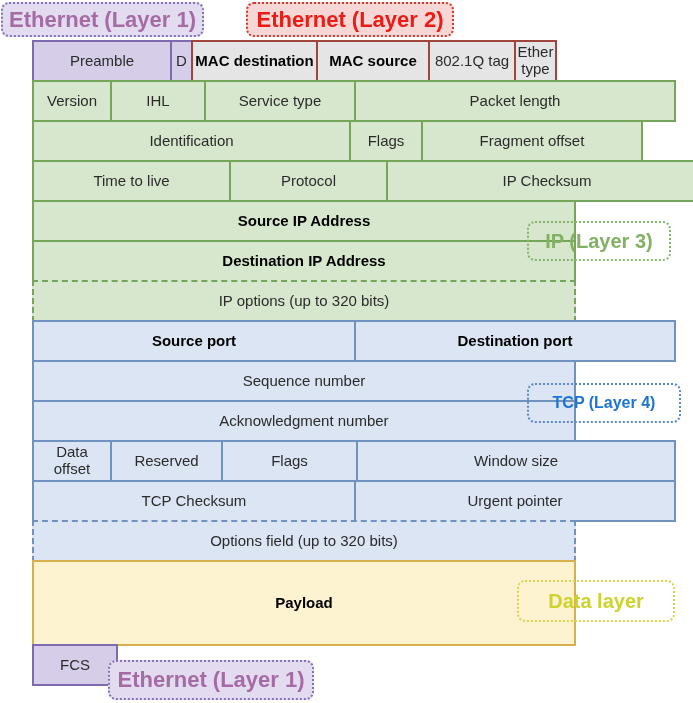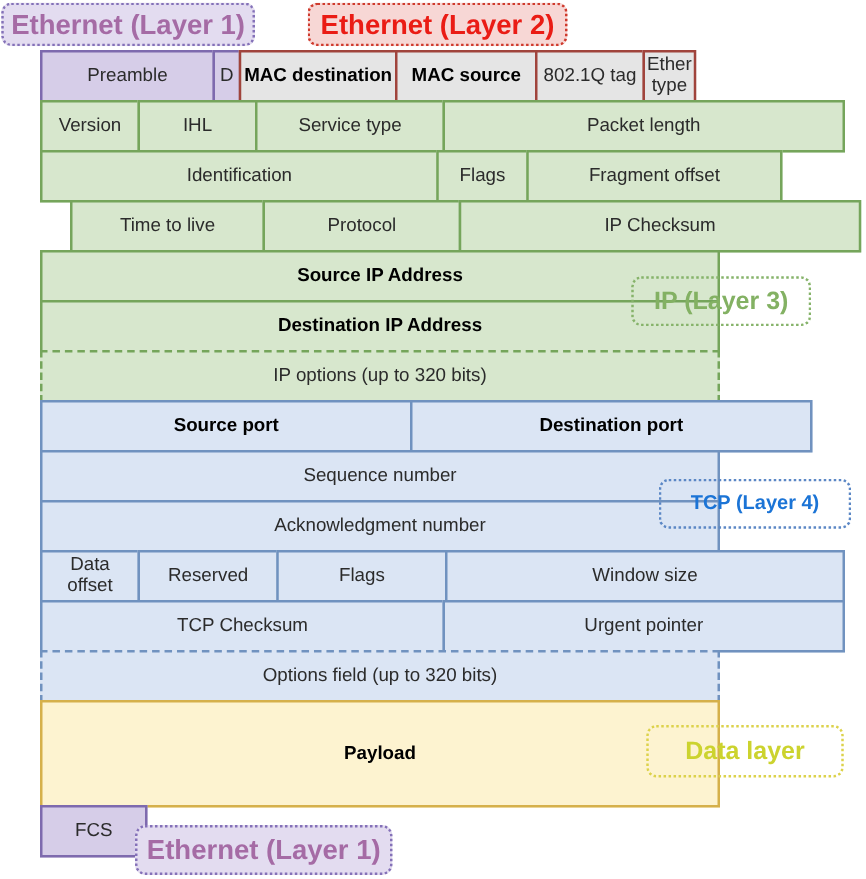--- a/index.html
+++ b/index.html
@@ -23,41 +23,41 @@
   .red{background:#e5e5e5;border-color:#a0443c;}
   .green{background:#d7e7cd;border-color:#75a55b;}
   .blue{background:#dbe5f4;border-color:#7092bf;}
   .yellow{background:#fdf3d0;border-color:#d5b04b;}
   .dashed{border-style:dashed;}
   
   .w-preamble{width:140px;} .w-sfd{width:23px;} .w-macd{width:127px;}
   .w-macs{width:114px;} .w-dot1q{width:88px;} .w-ether{width:43px;}
   
   .w-version{width:80px;} .w-ihl{width:96px;} .w-service{width:152px;} .w-packet{width:322px;}
-  .w-ident{width:319px;} .w-ipflags{width:74px;} .w-frag{width:205px;}
-  .w-ttl{width:156px;margin-left:24px;} .w-proto{width:159px;} .w-ipsum{width:322px;}
+  .w-ident{width:319px;} .w-ipflags{width:74px;} .w-frag{width:222px;}
+  .w-ttl{width:199px;} .w-proto{width:159px;} .w-ipsum{width:322px;}
   .w-full{width:544px;}
   
-  .w-sport{width:298px;} .w-dport{width:322px;}
+  .w-sport{width:324px;} .w-dport{width:322px;}
   .w-doff{width:80px;} .w-resv{width:113px;} .w-tflags{width:137px;} .w-wind{width:320px;text-align:center;}
   .w-tsum{width:324px;} .w-urg{width:322px;}
   
   .row-payload{height:86px;}
   .row-fcs{height:42px;}
   .w-fcs{width:86px;}
   
   .tag{
     position:absolute;box-sizing:border-box;display:flex;align-items:center;justify-content:center;
     font-weight:bold;border:2px dotted;border-radius:8px;z-index:5;text-align:center;line-height:1;
   }
   .tag-eth1-top{left:1px;top:2px;width:203px;height:35px;font-size:22px;
     color:#a56ba5;border-color:#8471b8;background:#e3dcf0;}
   .tag-eth2-top{left:246px;top:2px;width:208px;height:35px;font-size:22px;
     color:#ea1c15;border-color:#cf3a2d;background:#f7d7d5;}
-  .tag-ip3{left:505px;top:221px;width:144px;height:40px;font-size:20px;
+  .tag-ip3{left:527px;top:221px;width:144px;height:40px;font-size:20px;
     color:#83b163;border-color:#86b36a;background:transparent;}
   .tag-tcp4{left:527px;top:383px;width:154px;height:40px;font-size:16px;
     color:#1b74d6;border-color:#5b87c5;background:transparent;}
   .tag-data{left:517px;top:580px;width:158px;height:42px;font-size:20px;
     color:#ccd32e;border-color:#dcd24b;background:transparent;}
   .tag-eth1-bottom{left:108px;top:660px;width:206px;height:40px;font-size:22px;
     color:#a56ba5;border-color:#8471b8;background:#e3dcf0;}
 </style>
 </head>
 <body>

